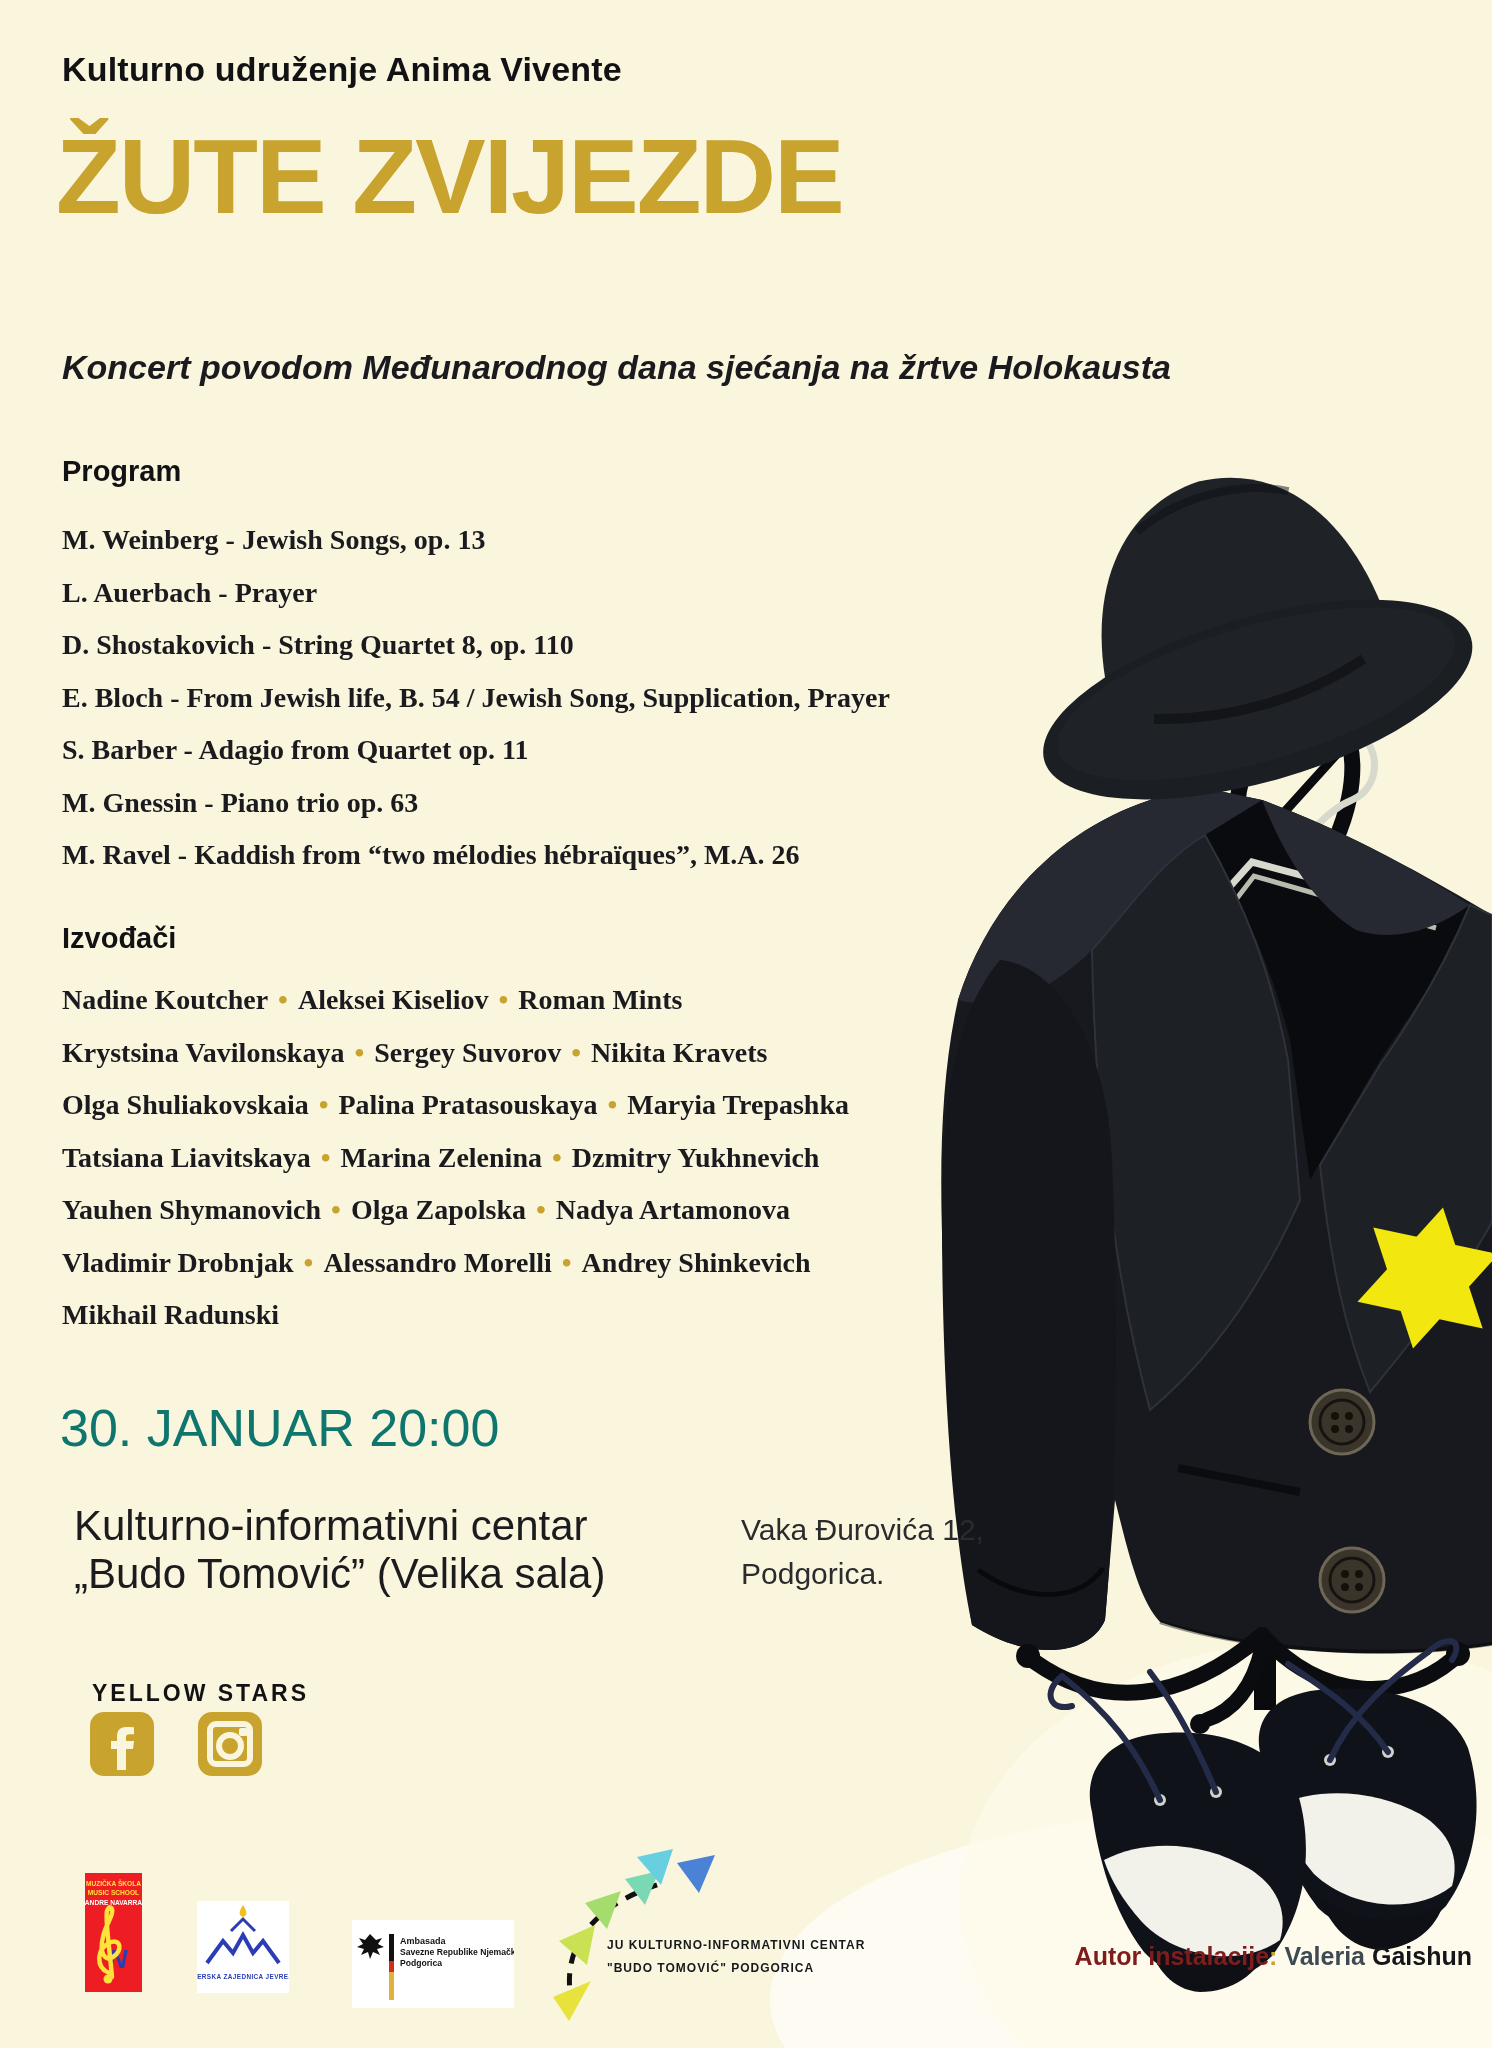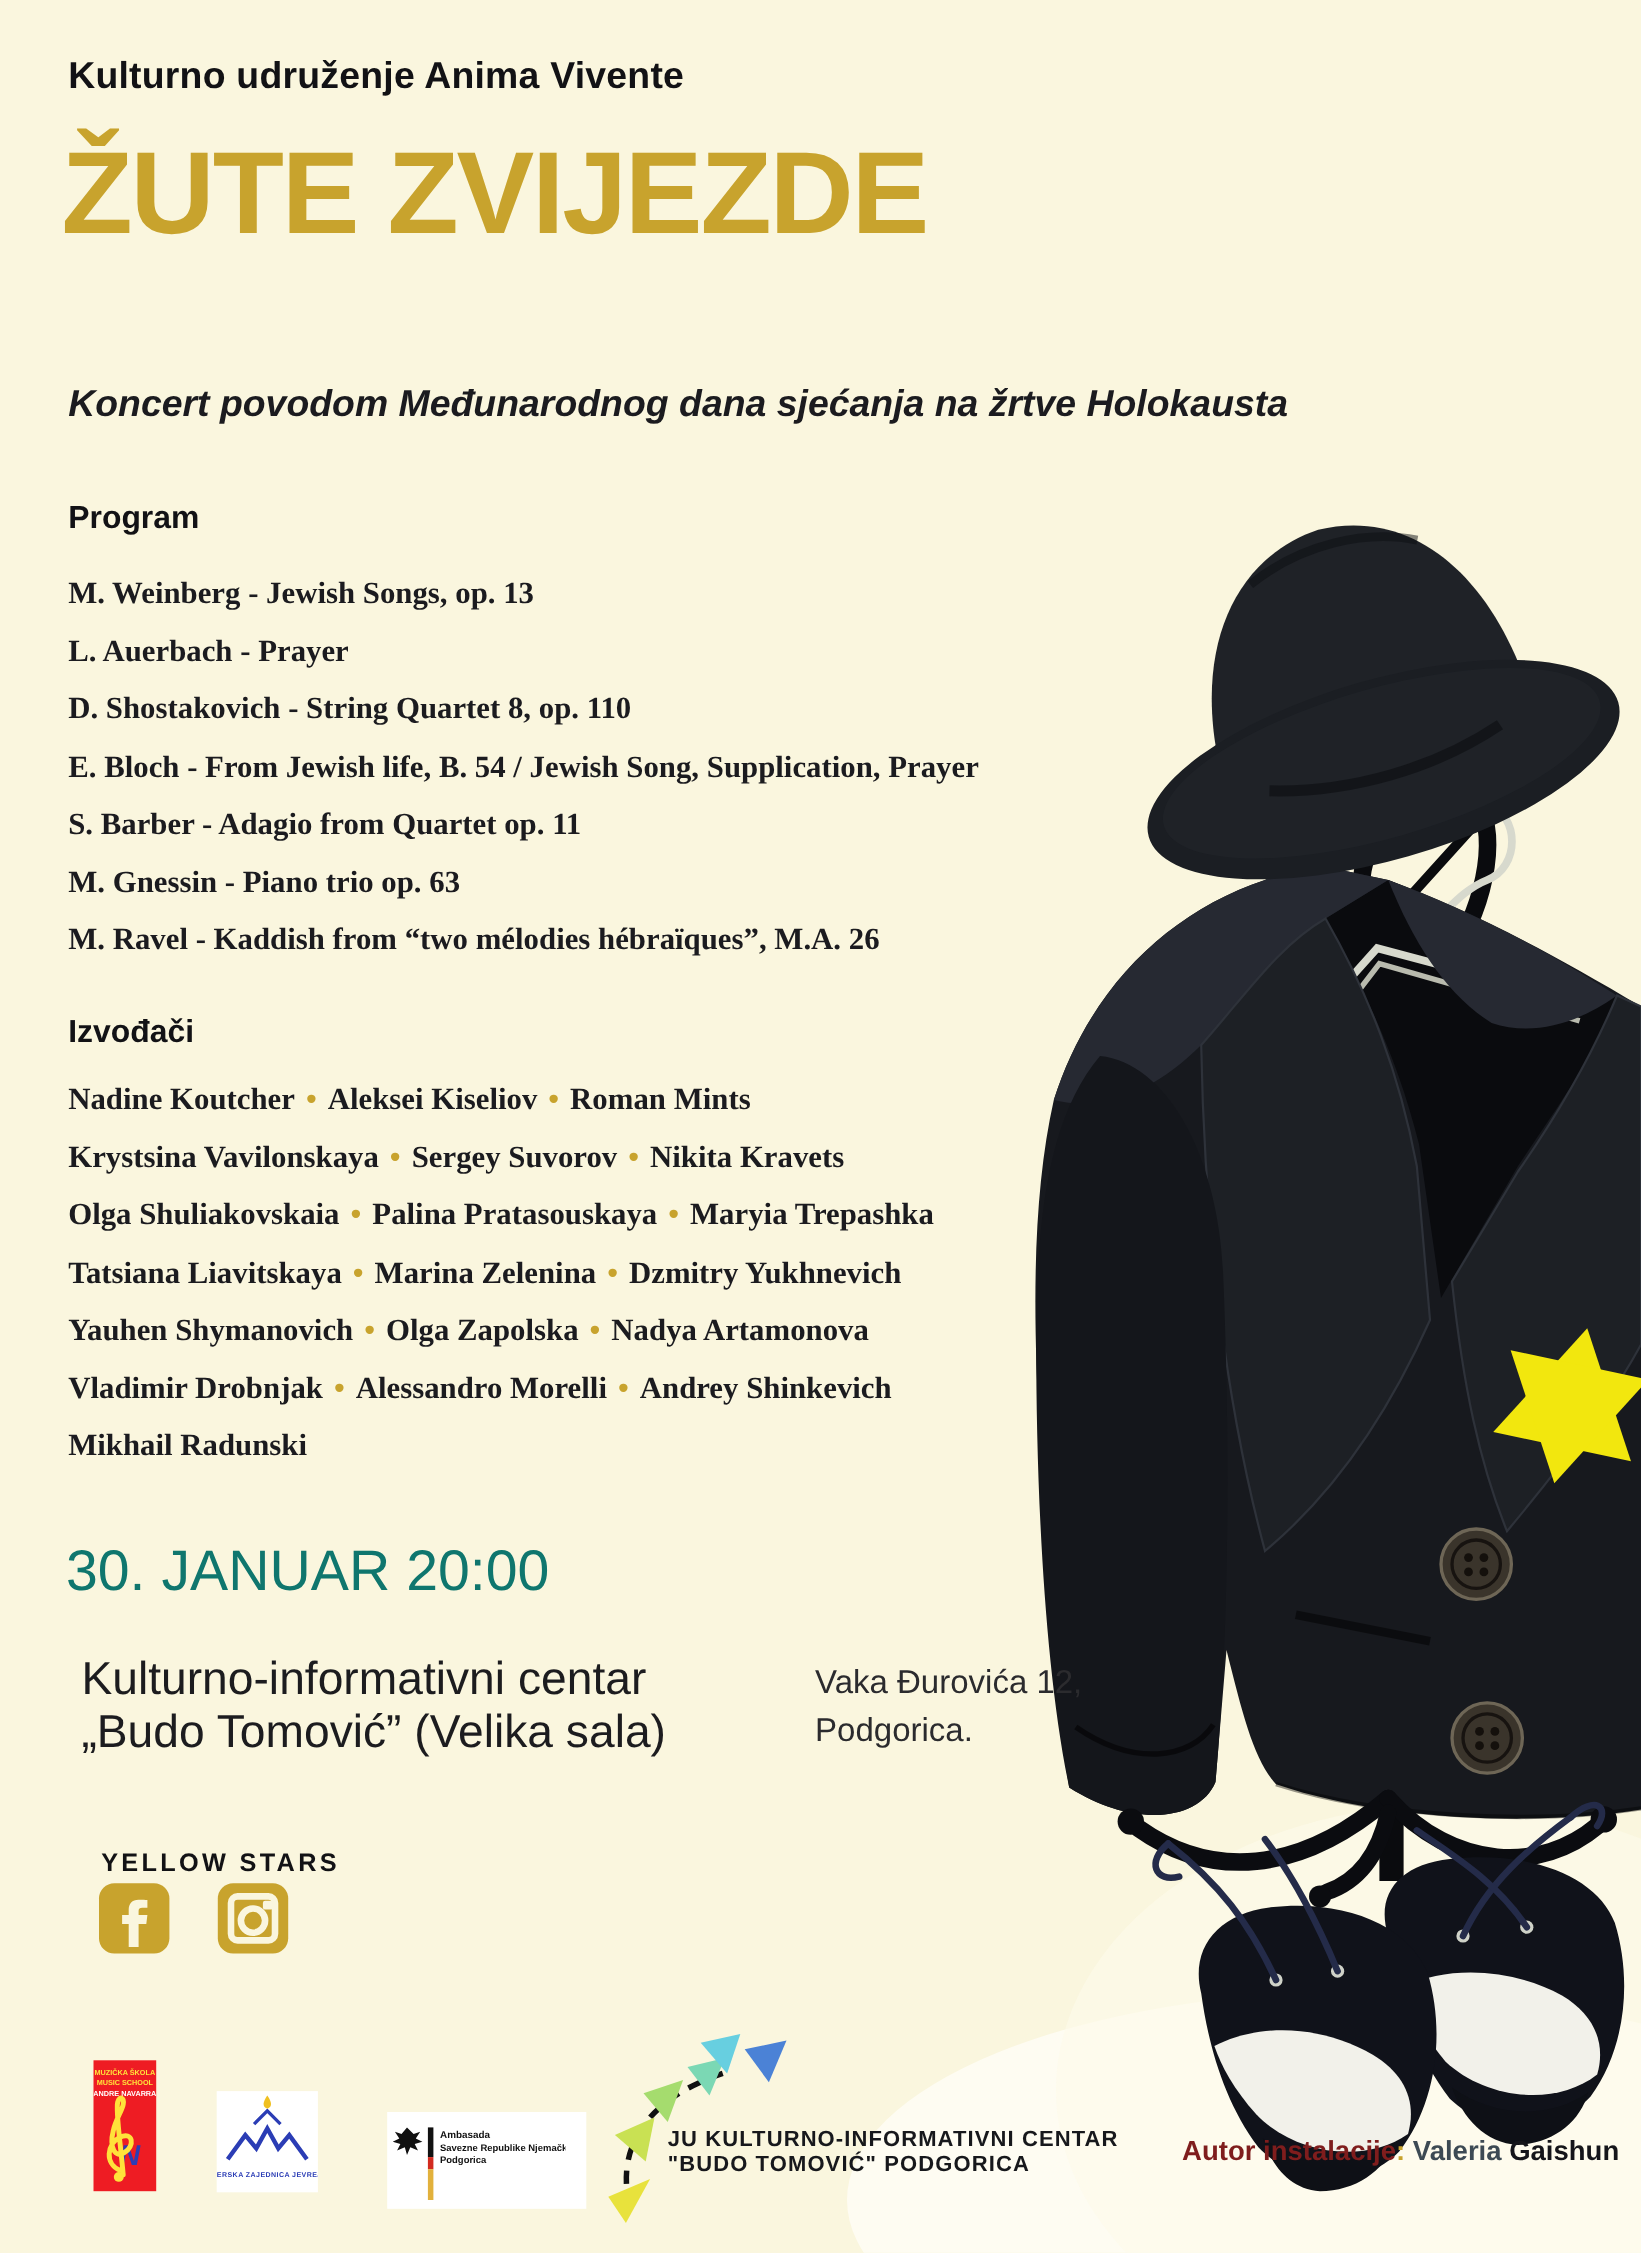--- a/index.html
+++ b/index.html
@@ -21,21 +21,21 @@
   .venue{left:74px;top:1502px;font-size:42px;font-weight:500;line-height:48px;color:#1c1c1f;}
   .address{left:741px;top:1508px;font-size:30px;font-weight:400;line-height:44px;color:#2b2b2e;}
   .social-label{left:92px;top:1680px;font-size:23px;font-weight:700;letter-spacing:3px;color:#121215;}
   .icon-btn{width:64px;height:64px;border-radius:14px;background:#C8A32D;top:1712px;}
   .credit{top:1942px;right:20px;font-size:25px;font-weight:700;white-space:nowrap;}
   .credit .c-label{color:#7f1d1d;}
   .credit .c-colon{color:#C8A32D;}
   .credit .c-first{color:#3d4a54;}
   .credit .c-last{color:#15151a;}
   .logo-box{background:#ffffff;}
-  .kic-text{left:607px;top:1934px;font-size:20px;font-weight:700;letter-spacing:1px;line-height:23px;color:#17181c;}
+  .kic-text{left:607px;top:1934px;font-size:12px;font-weight:700;letter-spacing:1px;line-height:23px;color:#17181c;}
   svg text{font-family:"Liberation Sans","DejaVu Sans",sans-serif;}
 </style>
 </head>
 <body>
 
 <svg class="abs" style="left:0;top:0;" width="1492" height="2048" viewBox="0 0 1492 2048">
 
   <ellipse cx="1240" cy="2000" rx="470" ry="190" fill="#FEFCF2"></ellipse>
   <ellipse cx="1320" cy="1900" rx="360" ry="260" fill="#FDFAEA" opacity="0.65"></ellipse>
 
@@ -256,21 +256,21 @@
   <svg width="92" height="92" viewBox="0 0 92 92">
     <g stroke="#2B3DB5" fill="none" stroke-width="4" stroke-linejoin="miter">
       <path d="M 10 62 L 26 40 L 36 52 L 46 34 L 56 52 L 66 40 L 82 62"></path>
       <path d="M 34 30 L 46 18 L 58 30" stroke-width="3"></path>
     </g>
     <path d="M 46 4 C 42 10 41 14 46 16 C 51 14 50 10 46 4 Z" fill="#F0C020"></path>
     <text x="46" y="78" text-anchor="middle" font-size="6.4" font-weight="bold" letter-spacing="0.4" fill="#2B3DB5">VJERSKA ZAJEDNICA JEVREJA</text>
   </svg>
 </div>
 
-<div class="abs logo-box" style="left:352px;top:1920px;width:181px;height:88px;">
+<div class="abs logo-box" style="left:352px;top:1920px;width:162px;height:88px;">
   <svg width="162" height="88" viewBox="0 0 162 88">
     <path fill="#111111" d="M 18 14 L 13 20 L 7 18 L 11 24 L 5 27 L 12 29 L 9 35 L 16 32 L 18 39 L 21 32 L 28 35 L 25 29 L 32 27 L 26 24 L 30 18 L 24 20 Z"></path>
     <rect x="37" y="14" width="5" height="27" fill="#111111"></rect>
     <rect x="37" y="41" width="5" height="11" fill="#D22B1F"></rect>
     <rect x="37" y="52" width="5" height="28" fill="#E2B13C"></rect>
     <text x="48" y="24" font-size="9" font-weight="bold" fill="#111111">Ambasada</text>
     <text x="48" y="35" font-size="8.6" font-weight="bold" fill="#111111">Savezne Republike Njemačke</text>
     <text x="48" y="46" font-size="8.6" font-weight="bold" fill="#111111">Podgorica</text>
   </svg>
 </div>

